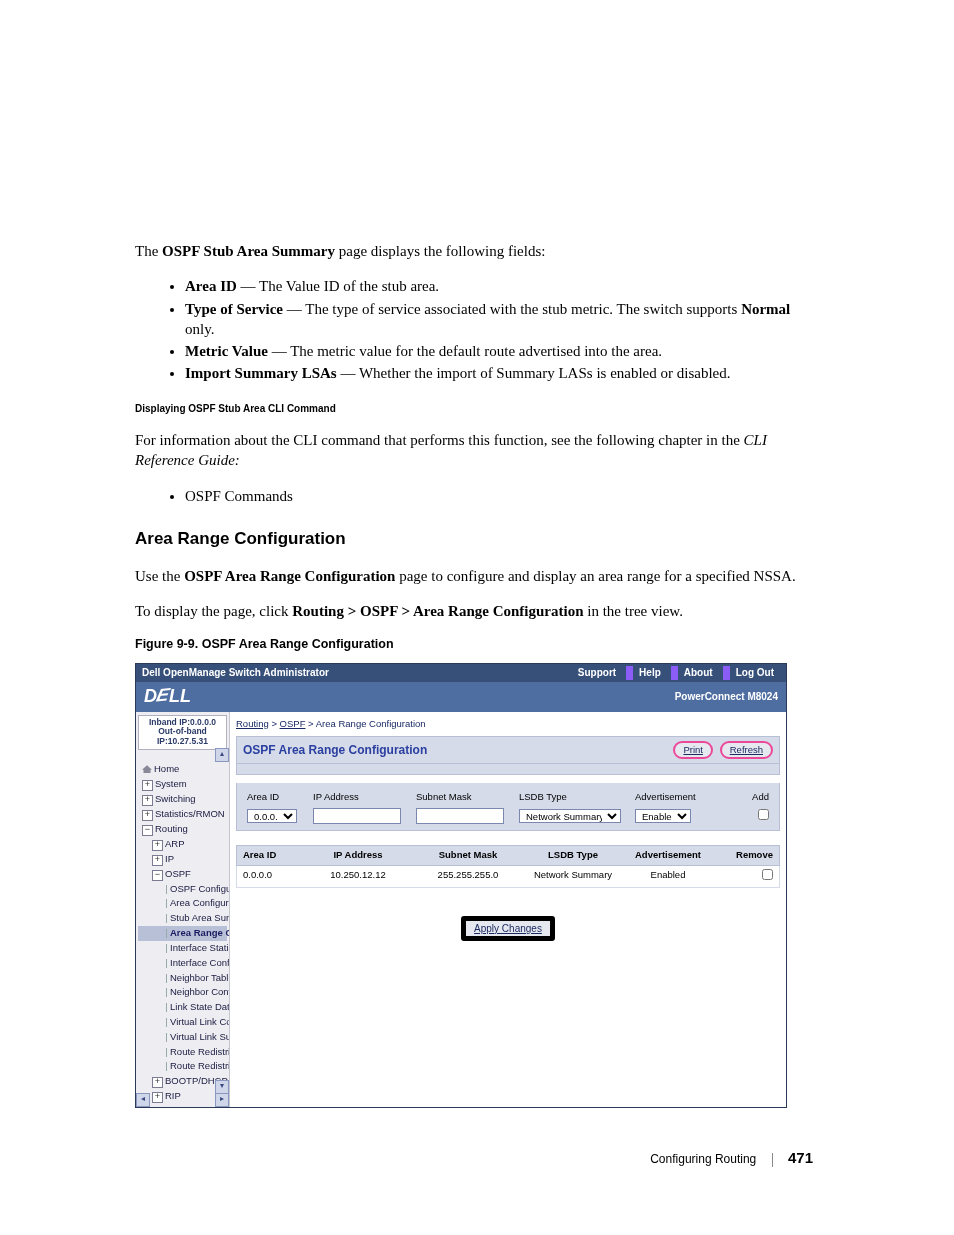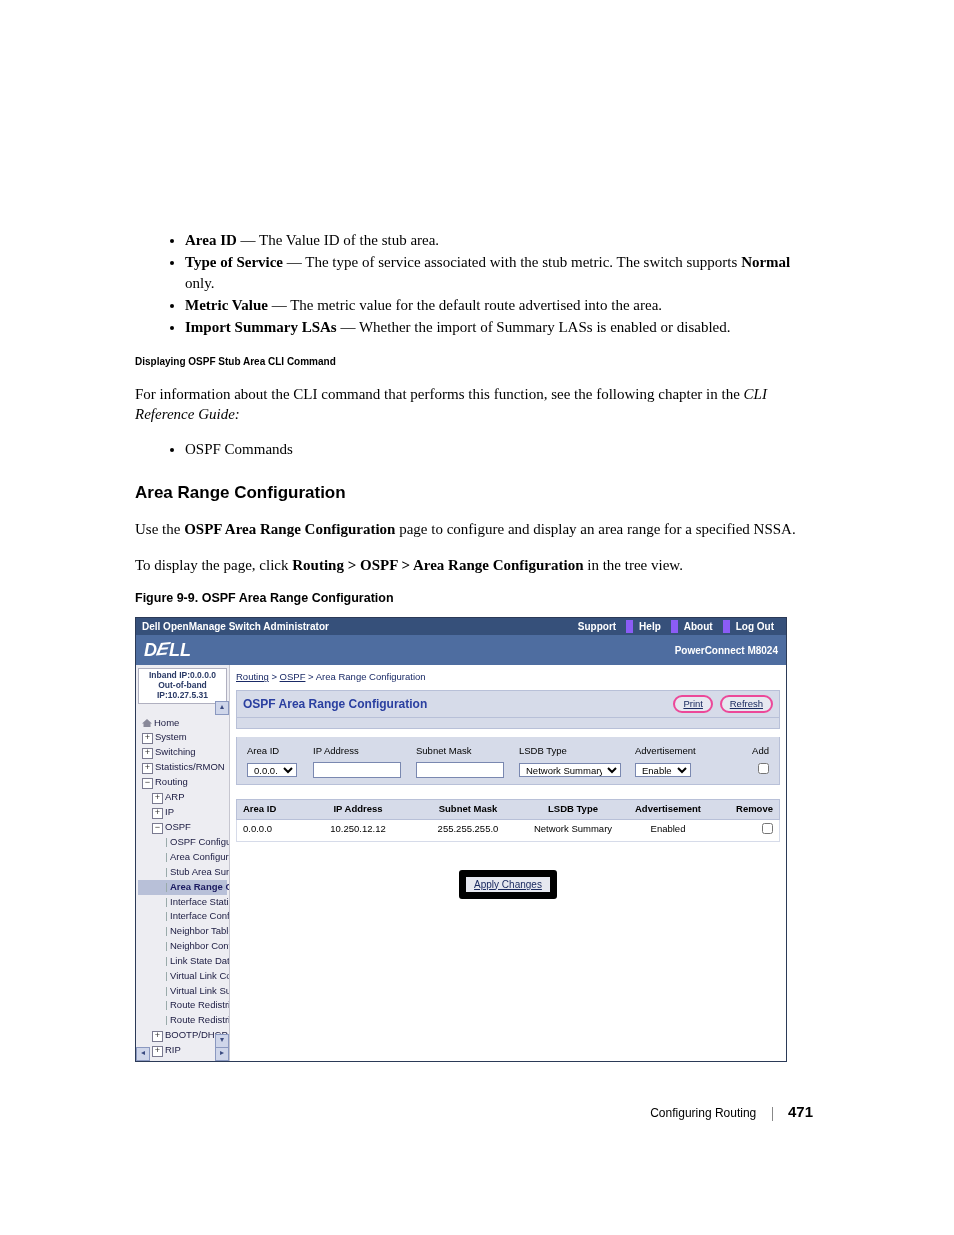--- a/index.html
+++ b/index.html
@@ -218,21 +218,21 @@
     border-right: 1px solid #d6dbe9;
     border-bottom: 1px solid #d6dbe9;
   }
   .list-row > div:last-child { text-align: right; }
   .list-header > div, .list-row > div { text-align: center; }
   .list-header > div:first-child, .list-row > div:first-child { text-align: left; }
   .apply-wrap { text-align: center; margin-top: 28px; }
   .apply-btn {
     display:inline-block;
     background: #e6e8f0;
-    border: 7px solid #000000;
+    border: 5px solid #000000;
     border-radius: 3px;
     padding: 1px 8px;
     font-size: 10px;
     text-decoration: underline;
     color: #1a2a60;
   }
   .footer {
     position: relative;
     margin-top: 40px;
     text-align: right;
@@ -249,20 +249,23 @@
     background:#889; 
     clip-path: polygon(50% 0, 100% 55%, 85% 55%, 85% 100%, 15% 100%, 15% 55%, 0 55%);
     vertical-align:middle;
     margin-right:2px;
   }
 </style>
 </head>
 <body>
 
 <div class="page">
+  <p class="intro">
+    <span>The </span><b>OSPF Stub Area Summary</b><span> page displays the following fields:</span>
+  </p>
   <ul class="bullets">
     <li><b>Area ID</b><span> — The Value ID of the stub area.</span></li>
     <li><b>Type of Service</b><span> — The type of service associated with the stub metric. The switch supports </span><b>Normal</b><span> only.</span></li>
     <li><b>Metric Value</b><span> — The metric value for the default route advertised into the area.</span></li>
     <li><b>Import Summary LSAs</b><span> — Whether the import of Summary LASs is enabled or disabled.</span></li>
   </ul>
 
   <div class="h3">Displaying OSPF Stub Area CLI Command</div>
   <p>
     <span>For information about the CLI command that performs this function, see the following chapter in the </span><span class="cli-italic">CLI Reference Guide:</span>

